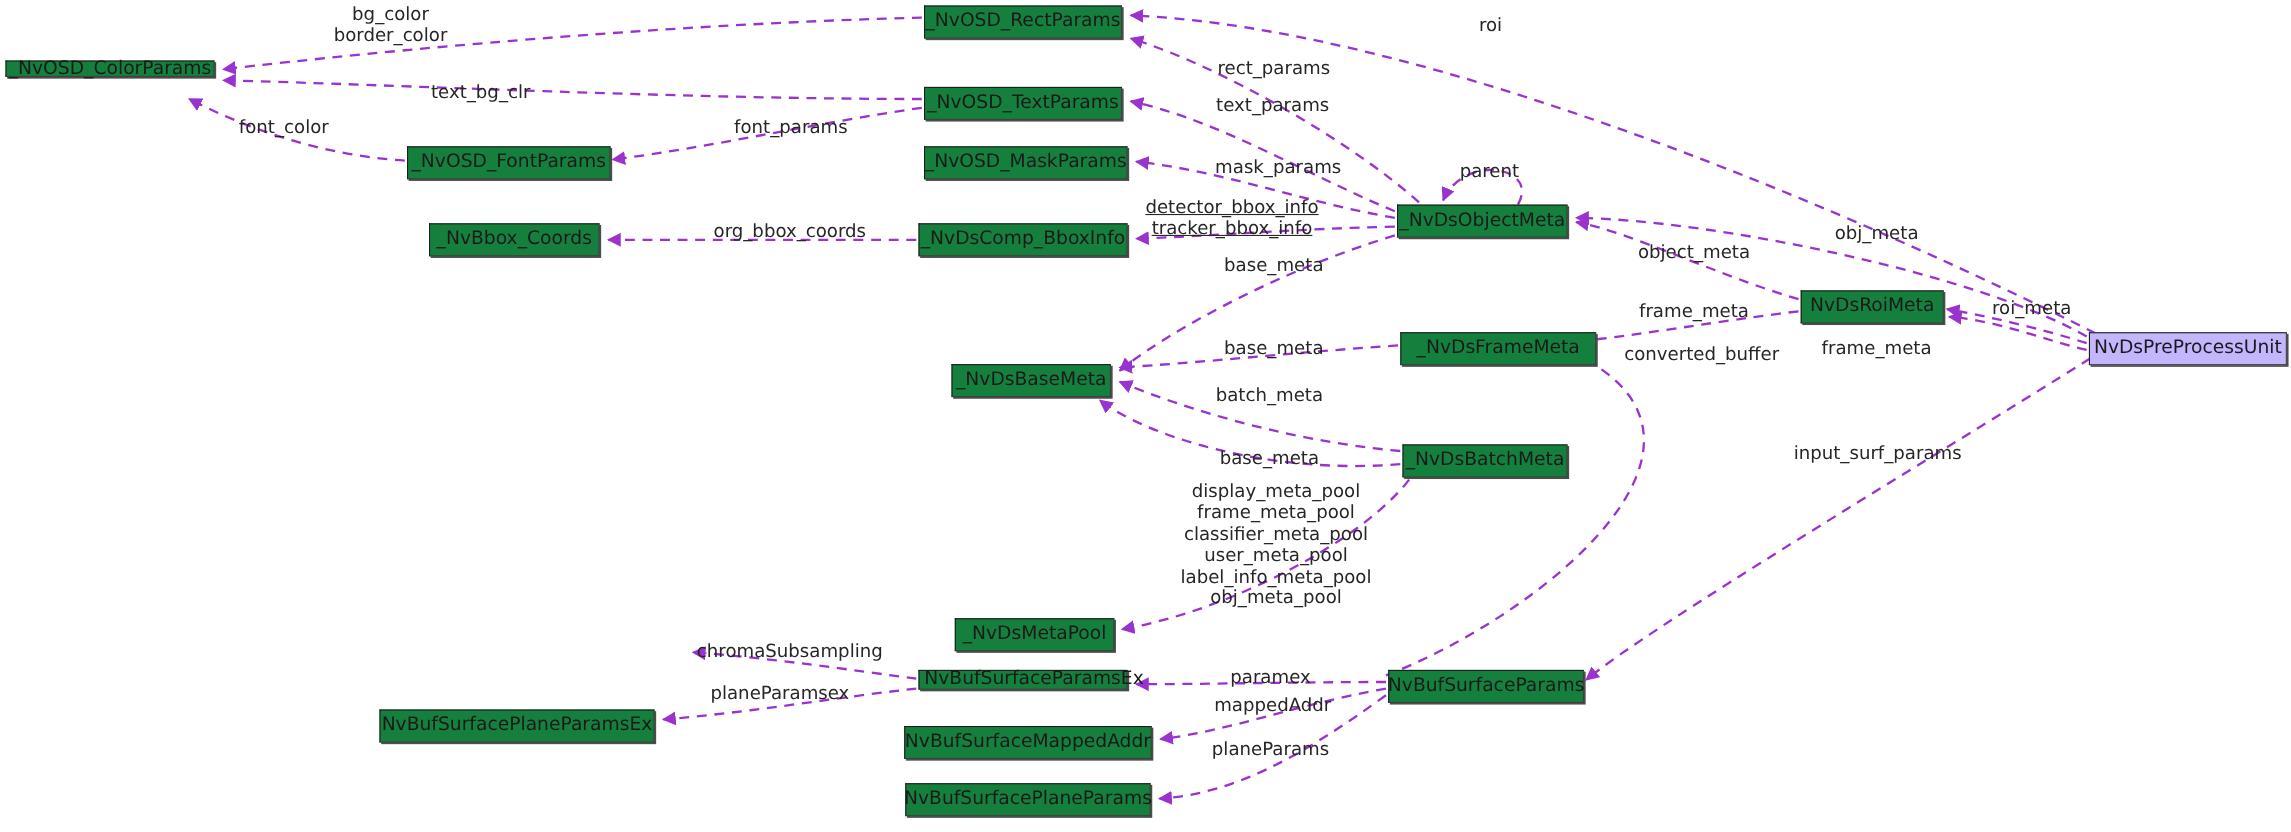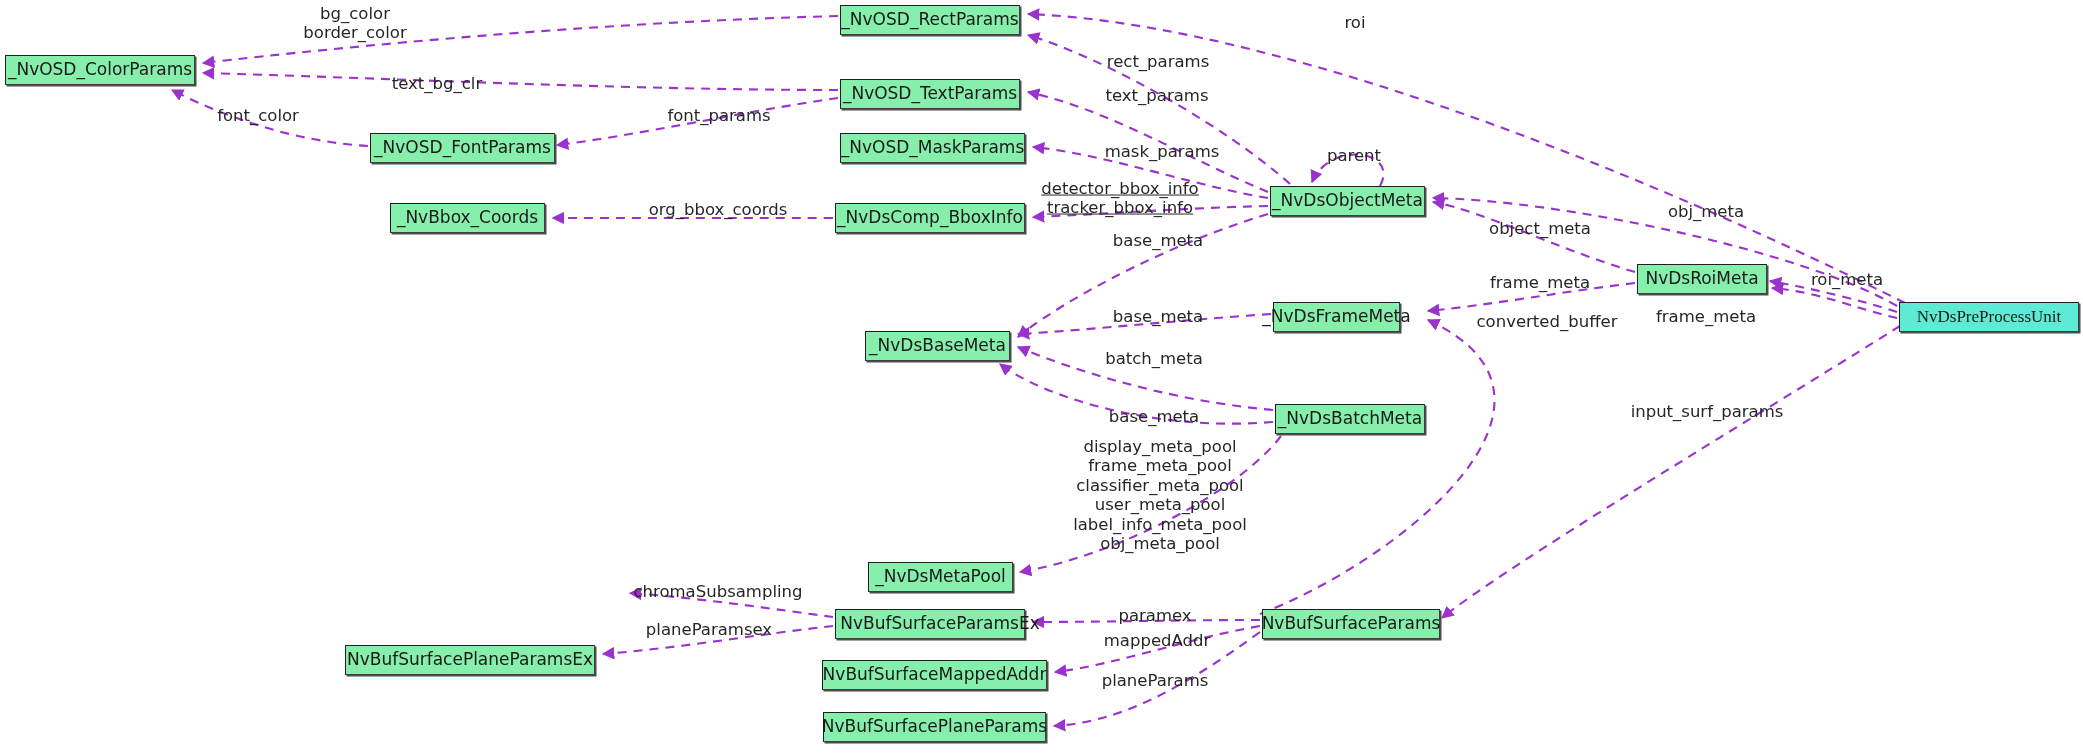--- a/index.html
+++ b/index.html
@@ -18,37 +18,36 @@
   #edge-layer {
     position: absolute;
     left: 0; top: 0;
     width: 2083px;
     height: 756px;
     pointer-events: none;
   }
   .node {
     position: absolute;
     box-sizing: border-box;
-    background: #86efac;
+    background: #15803d;
     border: 1px solid #1f1f1f;
     border-right-color: #404040;
     border-bottom-color: #404040;
     color: #1a1a1a;
     font-size: 17px;
     line-height: 1.15;
     display: flex;
     align-items: center;
     justify-content: center;
     text-align: center;
     white-space: pre-line;
     box-shadow: 1.5px 1.5px 0 0 #4d4d4d;
   }
   .node.highlight {
-    background: #5eead4;
-    font-family: Liberation Serif, serif;
+    background: #c4b5fd;
   }
   .edge-label {
     position: absolute;
     color: #262626;
     font-size: 16.5px;
     line-height: 1.18;
     text-align: center;
     white-space: pre-line;
     transform: translate(-50%, -50%);
   }
@@ -117,52 +116,52 @@
       <path d="M 1260 620 C 1180 620 1100 622 1033 622"></path>
 
       <path d="M 1260 626 C 1180 640 1120 664 1055 672"></path>
 
       <path d="M 1260 632 C 1180 690 1120 722 1054 726"></path>
 
       <path d="M 1900 326 C 1750 420 1500 570 1442 618"></path>
     </g>
   </svg>
 
-  <div class="node" style="left:5px;  top:55px;  width:190px; height:30px;">_NvOSD_ColorParams</div>
+  <div class="node" style="left:5px;  top:55px;  width:190px; height:15px;">_NvOSD_ColorParams</div>
 
   <div class="node" style="left:370px; top:133px; width:185px; height:30px;">_NvOSD_FontParams</div>
 
   <div class="node" style="left:390px; top:203px; width:155px; height:30px;">_NvBbox_Coords</div>
 
   <div class="node" style="left:840px; top:5px;   width:180px; height:30px;">_NvOSD_RectParams</div>
 
   <div class="node" style="left:840px; top:79px;  width:180px; height:30px;">_NvOSD_TextParams</div>
 
   <div class="node" style="left:840px; top:133px; width:185px; height:30px;">_NvOSD_MaskParams</div>
 
   <div class="node" style="left:835px; top:203px; width:190px; height:30px;">_NvDsComp_BboxInfo</div>
 
   <div class="node" style="left:1270px; top:186px; width:155px; height:30px;">_NvDsObjectMeta</div>
 
-  <div class="node" style="left:1273px; top:302px; width:127px; height:30px;">_NvDsFrameMeta</div>
+  <div class="node" style="left:1273px; top:302px; width:178px; height:30px;">_NvDsFrameMeta</div>
 
   <div class="node" style="left:865px; top:331px; width:145px; height:30px;">_NvDsBaseMeta</div>
 
   <div class="node" style="left:1275px; top:404px; width:150px; height:30px;">_NvDsBatchMeta</div>
 
   <div class="node" style="left:1637px; top:264px; width:130px; height:30px;">NvDsRoiMeta</div>
 
   <div class="node highlight" style="left:1899px; top:302px; width:180px; height:30px;">NvDsPreProcessUnit</div>
 
   <div class="node" style="left:868px; top:562px; width:145px; height:30px;">_NvDsMetaPool</div>
 
 
   <div class="node" style="left:345px; top:645px; width:250px; height:30px;">NvBufSurfacePlaneParamsEx</div>
 
-  <div class="node" style="left:835px; top:609px; width:190px; height:30px;padding-left:20px;">NvBufSurfaceParamsEx</div>
+  <div class="node" style="left:835px; top:609px; width:190px; height:18px;padding-left:20px;">NvBufSurfaceParamsEx</div>
 
   <div class="node" style="left:822px; top:660px; width:225px; height:30px;">NvBufSurfaceMappedAddr</div>
 
   <div class="node" style="left:823px; top:712px; width:223px; height:30px;">NvBufSurfacePlaneParams</div>
 
   <div class="node" style="left:1262px; top:609px; width:178px; height:30px;">NvBufSurfaceParams</div>
 
   <div class="edge-label" style="left:355px; top:23px;">bg_color
 border_color</div>
   <div class="edge-label" style="left:1355px; top:23px;">roi</div>

